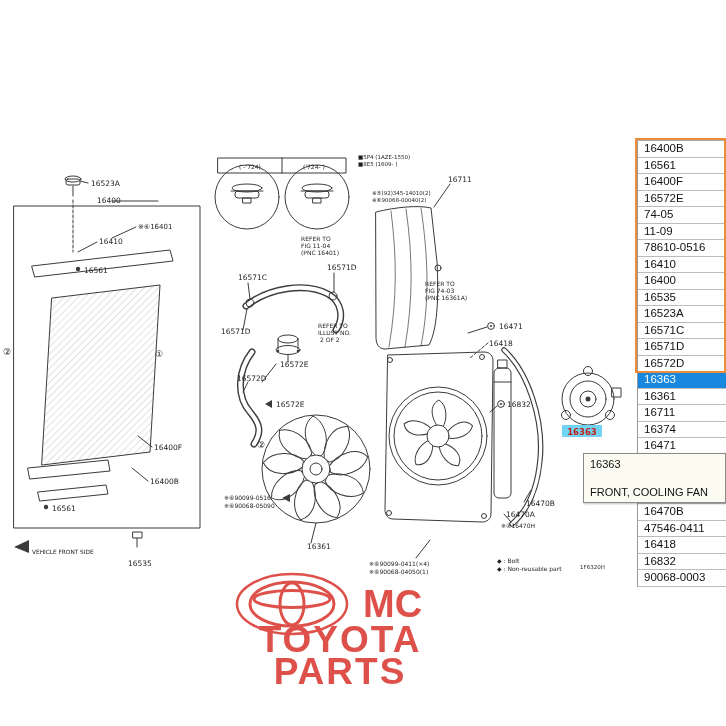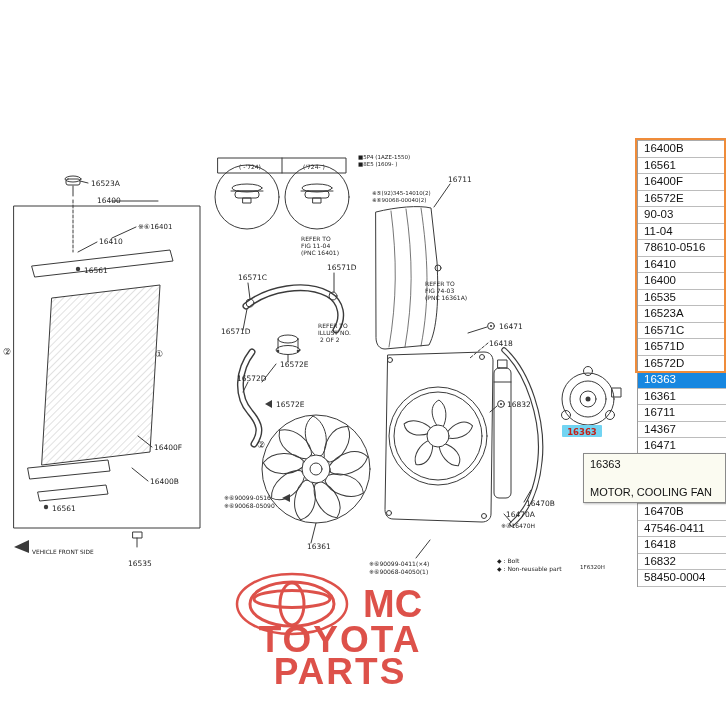--- a/index.html
+++ b/index.html
@@ -276,47 +276,47 @@
       <text class="wm" x="340" y="684" font-size="37" text-anchor="middle" letter-spacing="2">PARTS</text>
     </g>
   </svg>
 
   
   <div class="plist">
       <div class="plist-row"><span>16400B</span></div>
       <div class="plist-row"><span>16561</span></div>
       <div class="plist-row"><span>16400F</span></div>
       <div class="plist-row"><span>16572E</span></div>
-      <div class="plist-row"><span>90-03</span></div>
-      <div class="plist-row"><span>11-04</span></div>
+      <div class="plist-row"><span>74-05</span></div>
+      <div class="plist-row"><span>11-09</span></div>
       <div class="plist-row"><span>78610-0516</span></div>
       <div class="plist-row"><span>16410</span></div>
       <div class="plist-row"><span>16400</span></div>
       <div class="plist-row"><span>16535</span></div>
       <div class="plist-row"><span>16523A</span></div>
       <div class="plist-row"><span>16571C</span></div>
       <div class="plist-row"><span>16571D</span></div>
       <div class="plist-row"><span>16572D</span></div>
       <div class="plist-row hl"><span>16363</span></div>
       <div class="plist-row"><span>16361</span></div>
       <div class="plist-row"><span>16711</span></div>
-      <div class="plist-row"><span>14367</span></div>
+      <div class="plist-row"><span>16374</span></div>
       <div class="plist-row"><span>16471</span></div>
       <div class="plist-row"><span></span></div>
       <div class="plist-row"><span></span></div>
       <div class="plist-row"><span></span></div>
       <div class="plist-row"><span>16470B</span></div>
       <div class="plist-row"><span>47546-0411</span></div>
       <div class="plist-row"><span>16418</span></div>
       <div class="plist-row"><span>16832</span></div>
-      <div class="plist-row"><span>58450-0004</span></div>
+      <div class="plist-row"><span>90068-0003</span></div>
     </div>
 
   
   <div class="pgroup"></div>
 
   
   <div class="tooltip">
     <div class="tt-no">16363</div>
-    <div class="tt-desc">MOTOR, COOLING FAN</div>
+    <div class="tt-desc">FRONT, COOLING FAN</div>
   </div>
 
 </div>
 
 </body></html>

